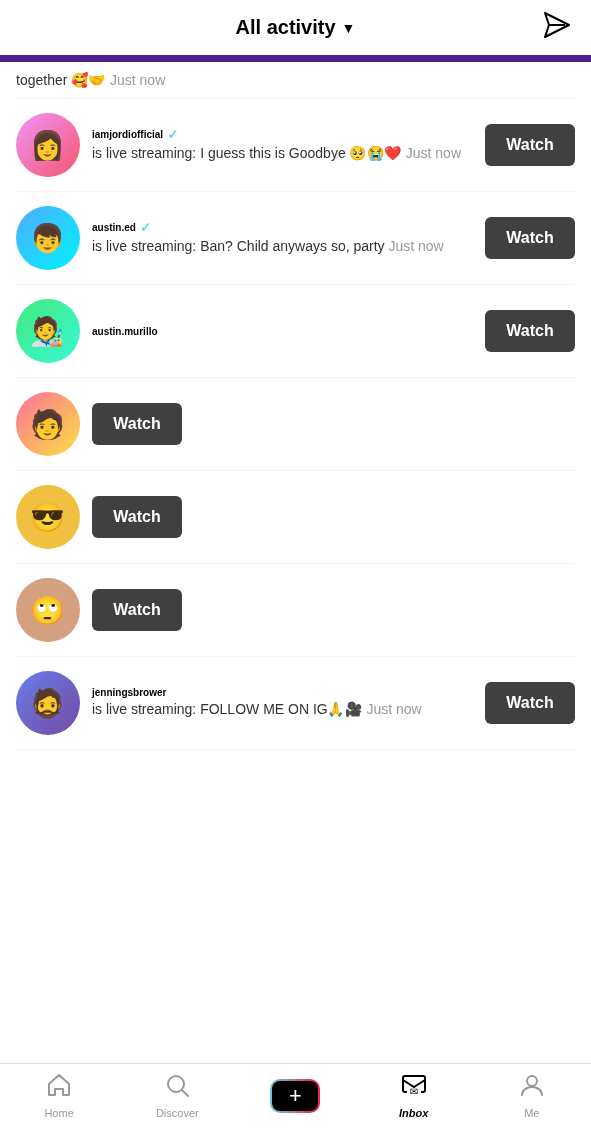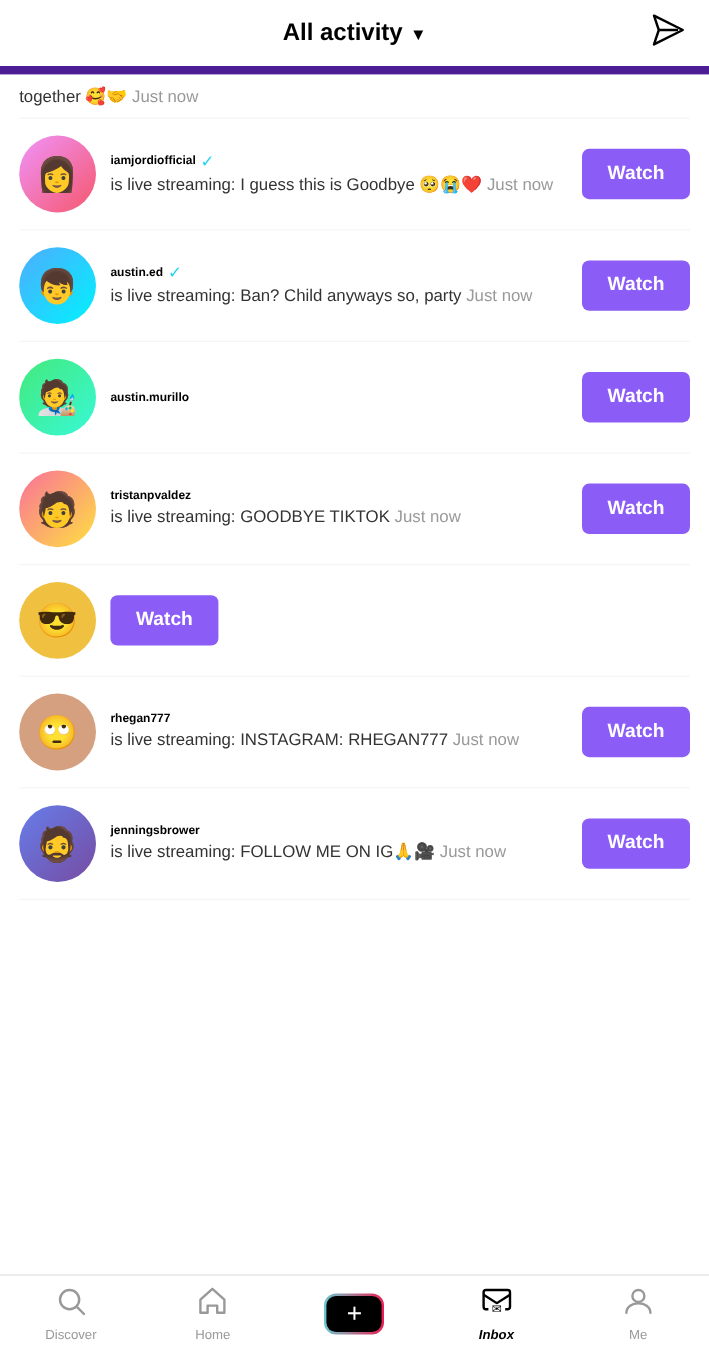--- a/index.html
+++ b/index.html
@@ -93,21 +93,21 @@
       font-size: 14px;
       color: #333;
       margin-top: 2px;
       line-height: 1.4;
     }
     .timestamp {
       color: #999;
       font-size: 14px;
     }
     .watch-btn {
-      background: #8b5cf6;
+      background: #404040;
       color: #fff;
       border: none;
       border-radius: 6px;
       padding: 12px 20px;
       font-size: 16px;
       font-weight: 600;
       cursor: pointer;
       flex-shrink: 0;
       min-width: 90px;
       text-align: center;
@@ -276,49 +276,33 @@
         <span class="username">austin.murillo</span>
       </div>
     </div>
     <button class="watch-btn">Watch</button>
   </div>
 
   <div class="activity-item">
     <div class="avatar av-tristan">
       <div class="avatar-face">🧑</div>
     </div>
-    <div class="activity-text">
-      <div class="username-row">
-        <span class="username">tristanpvaldez</span>
-      </div>
-      <div class="activity-desc">
-        is live streaming: GOODBYE TIKTOK <span class="timestamp">Just now</span>
-      </div>
-    </div>
     <button class="watch-btn">Watch</button>
   </div>
 
   <div class="activity-item">
     <div class="avatar av-josh">
       <div class="avatar-face">😎</div>
     </div>
     <button class="watch-btn">Watch</button>
   </div>
 
   <div class="activity-item">
     <div class="avatar av-rhegan">
       <div class="avatar-face">🙄</div>
-    </div>
-    <div class="activity-text">
-      <div class="username-row">
-        <span class="username">rhegan777</span>
-      </div>
-      <div class="activity-desc">
-        is live streaming: INSTAGRAM: RHEGAN777 <span class="timestamp">Just now</span>
-      </div>
     </div>
     <button class="watch-btn">Watch</button>
   </div>
 
   <div class="activity-item">
     <div class="avatar av-jennings">
       <div class="avatar-face">🧔</div>
     </div>
     <div class="activity-text">
       <div class="username-row">
@@ -327,37 +311,37 @@
       <div class="activity-desc">
         is live streaming: FOLLOW ME ON IG🙏🎥 <span class="timestamp">Just now</span>
       </div>
     </div>
     <button class="watch-btn">Watch</button>
   </div>
 
 </div>
 
 <div class="bottom-nav">
+  <div class="nav-item">
+    <div class="nav-icon">
+      <svg width="26" height="26" viewBox="0 0 26 26" fill="none">
+        <path d="M3 12L13 3L23 12V23H17V17H9V23H3V12Z" stroke="#999" stroke-width="2" fill="none" stroke-linejoin="round"></path>
+      </svg>
+    </div>
+    <span class="nav-label">Home</span>
+  </div>
+
   <div class="nav-item">
     <div class="nav-icon">
       <svg width="26" height="26" viewBox="0 0 26 26" fill="none">
         <circle cx="12" cy="12" r="8" stroke="#999" stroke-width="2"></circle>
         <line x1="18.5" y1="18.5" x2="24" y2="24" stroke="#999" stroke-width="2" stroke-linecap="round"></line>
       </svg>
     </div>
     <span class="nav-label">Discover</span>
-  </div>
-
-  <div class="nav-item">
-    <div class="nav-icon">
-      <svg width="26" height="26" viewBox="0 0 26 26" fill="none">
-        <path d="M3 12L13 3L23 12V23H17V17H9V23H3V12Z" stroke="#999" stroke-width="2" fill="none" stroke-linejoin="round"></path>
-      </svg>
-    </div>
-    <span class="nav-label">Home</span>
   </div>
 
   <div class="nav-item">
     <div class="nav-plus">
       <span class="nav-plus-text">+</span>
     </div>
   </div>
 
   <div class="nav-item">
     <div class="nav-icon active">

